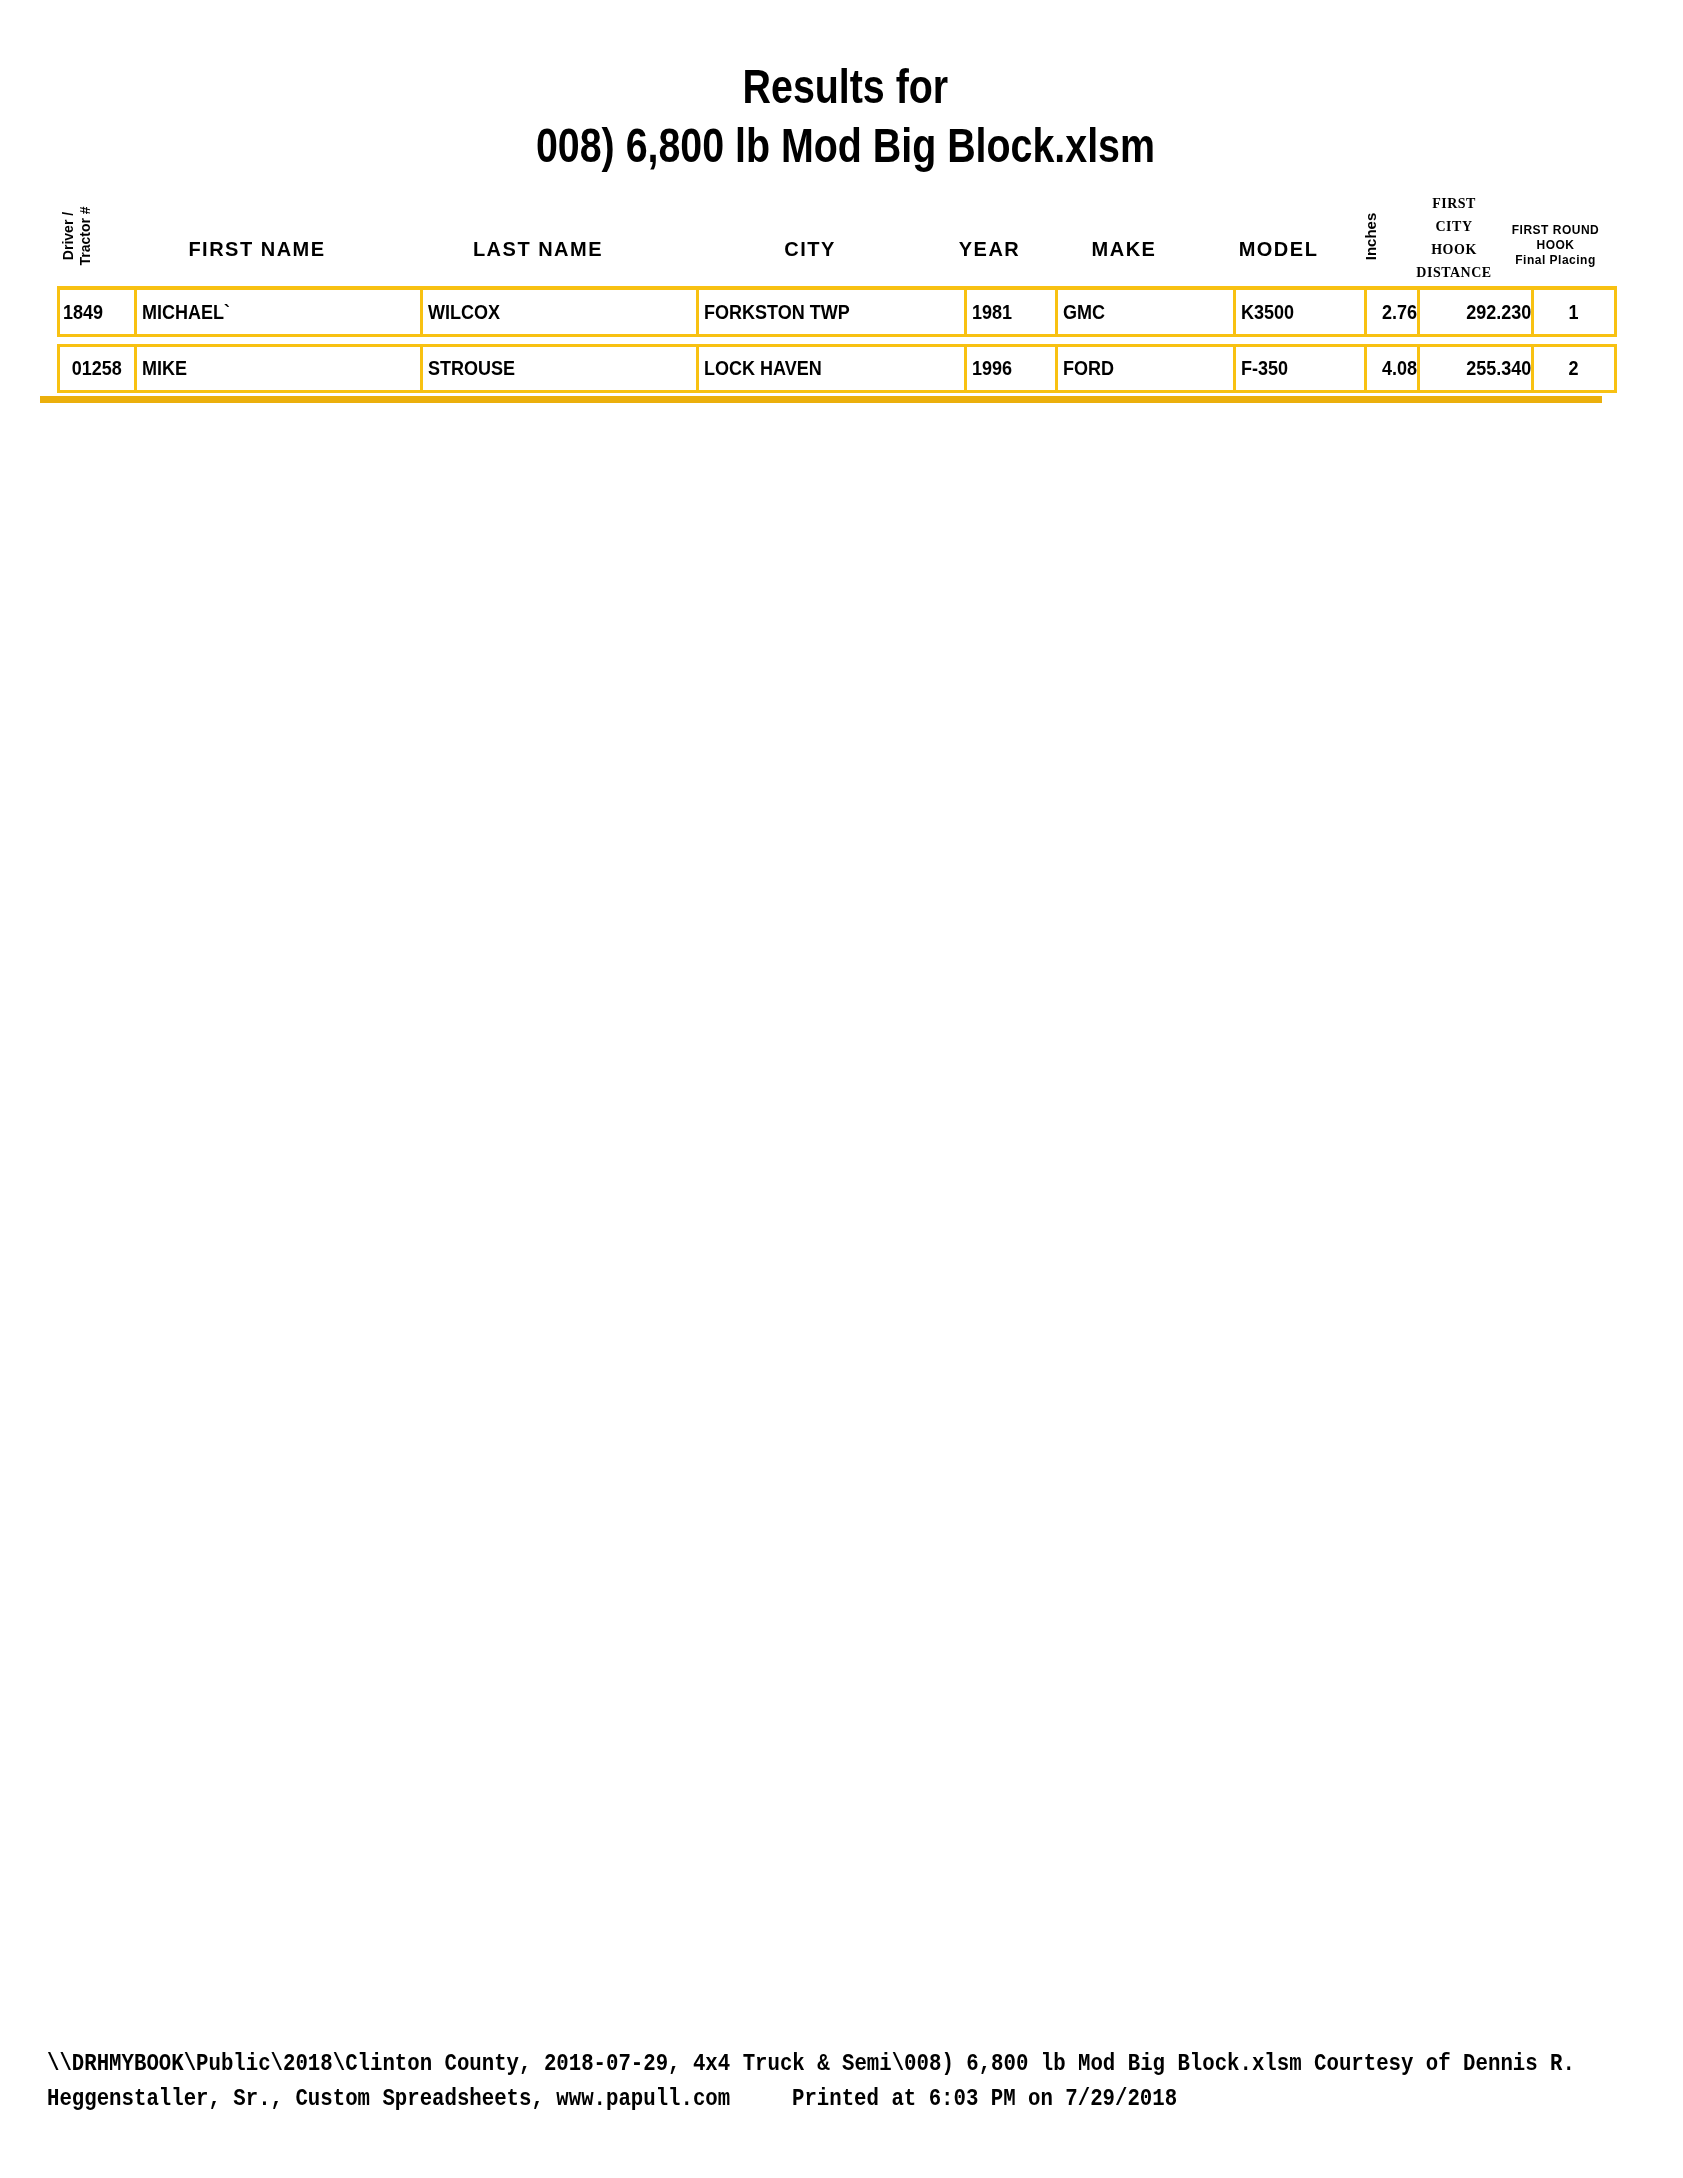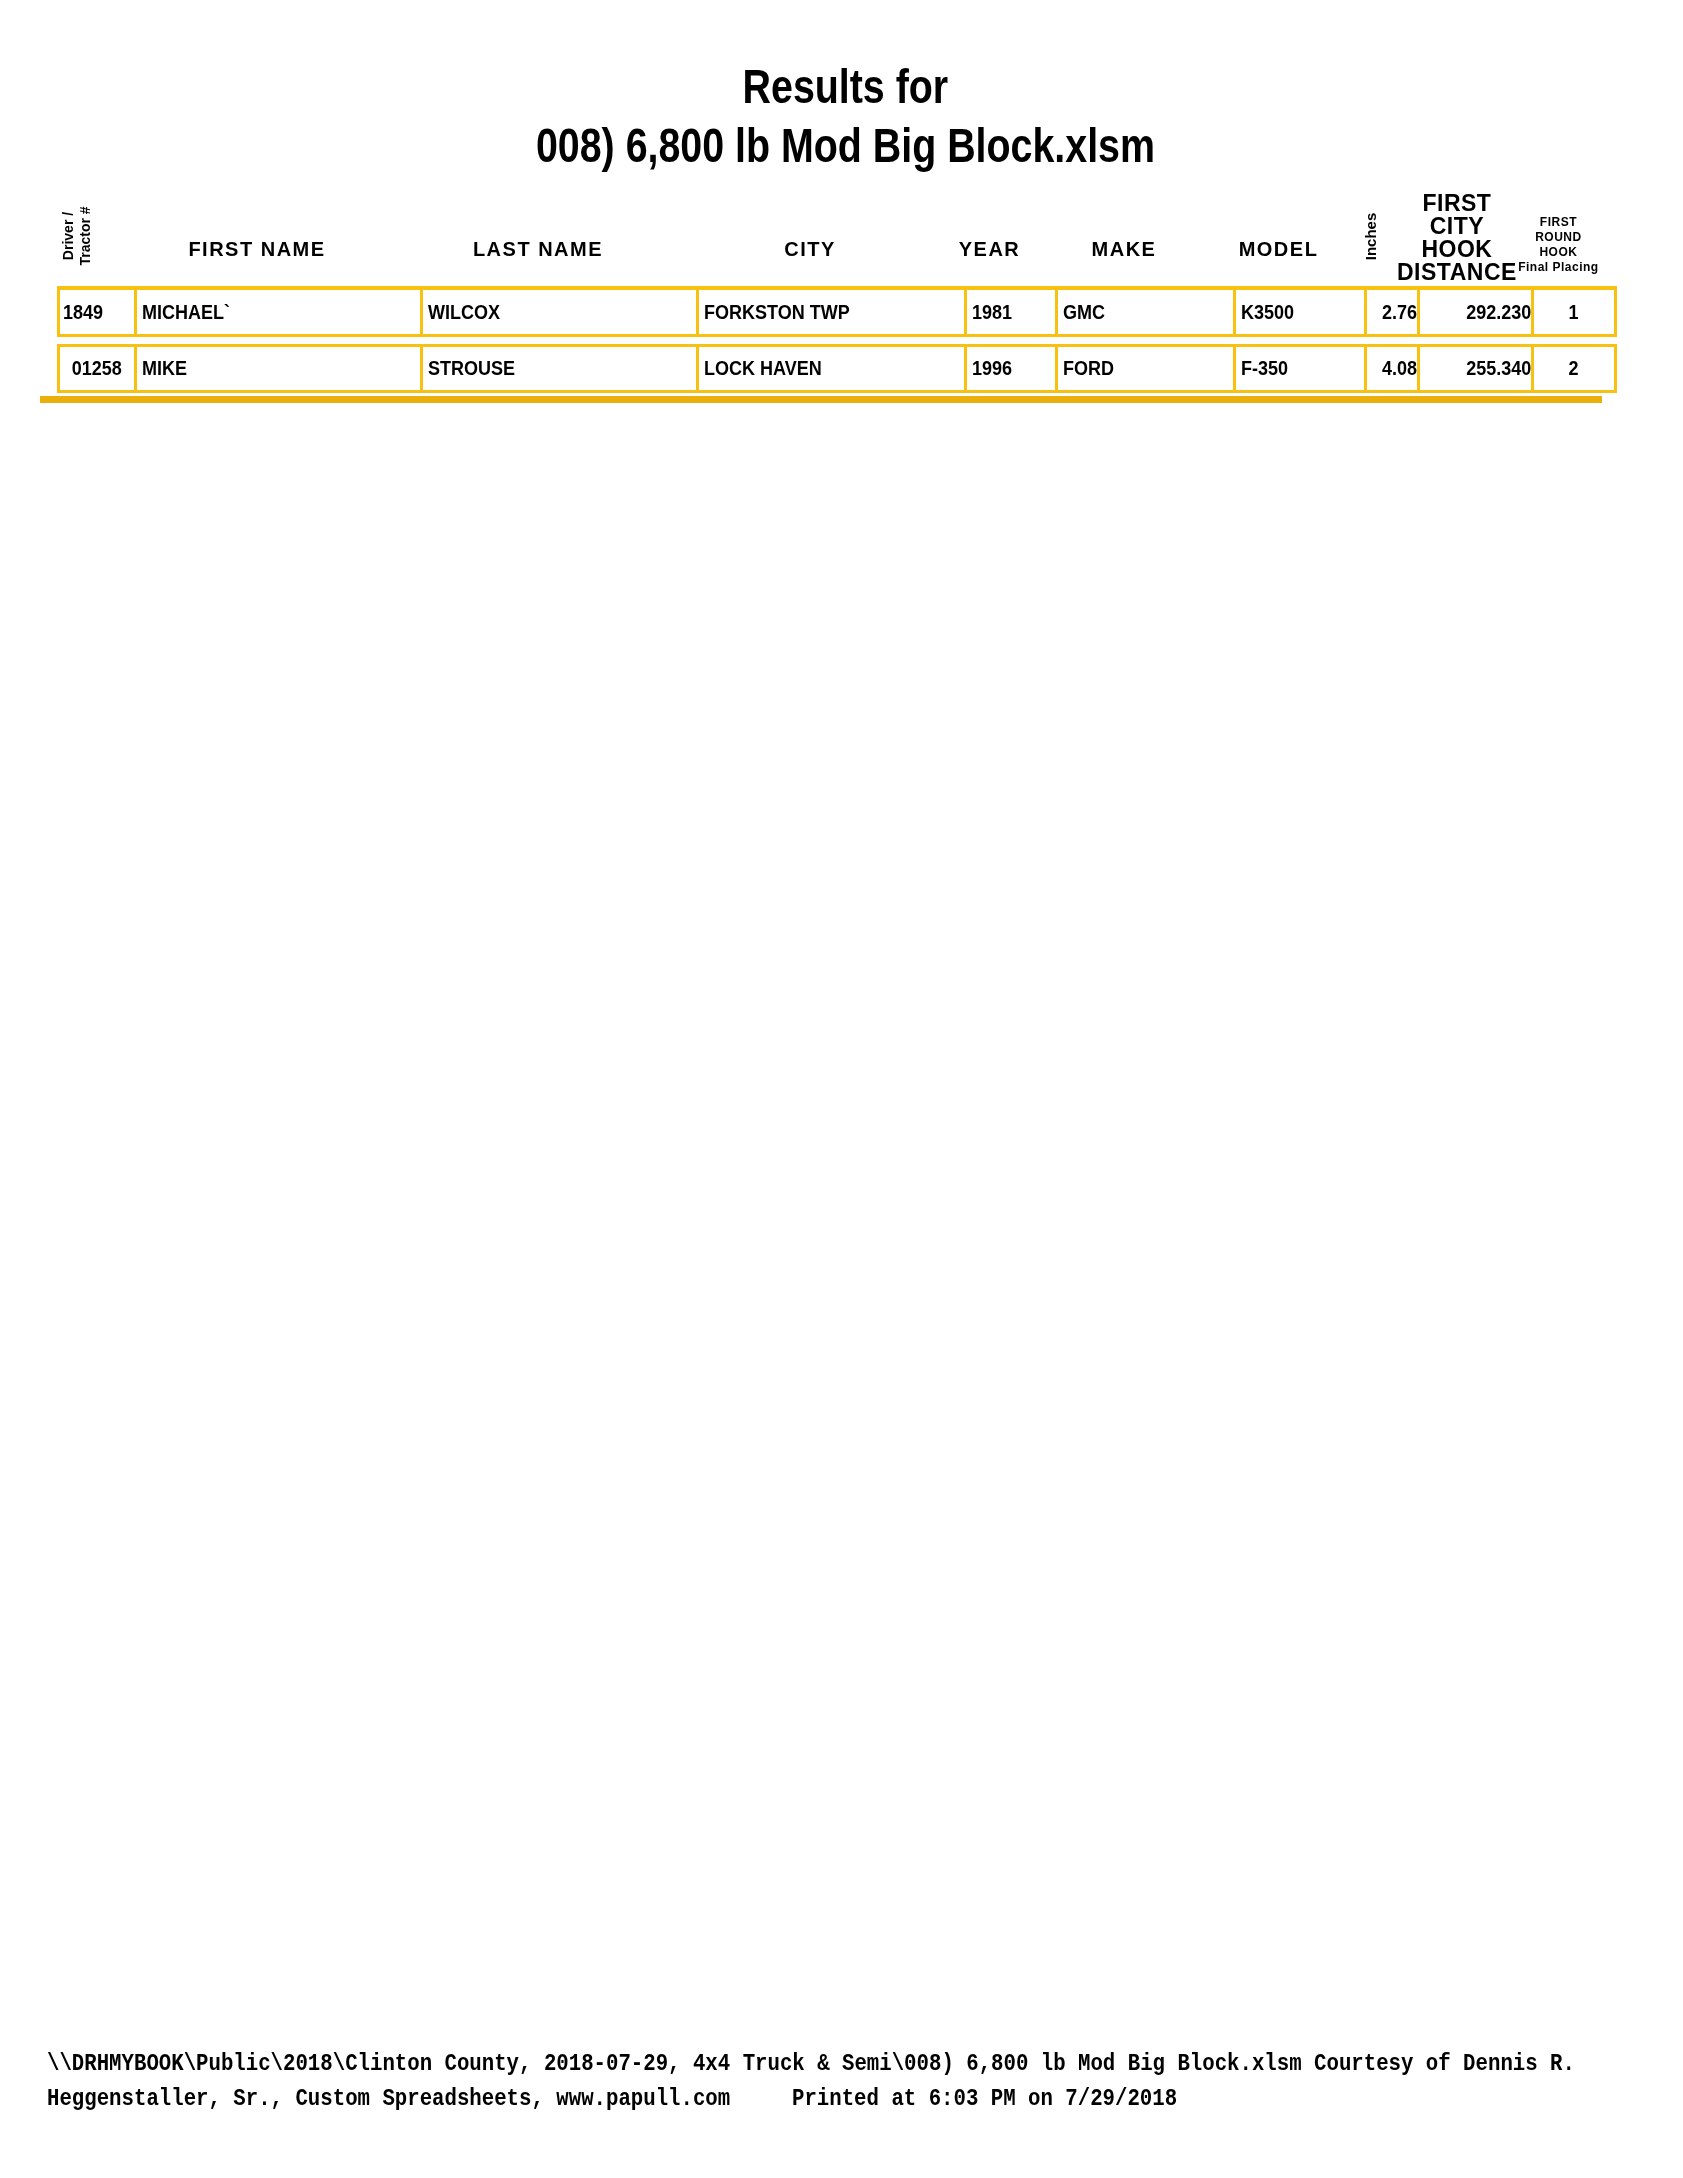--- a/index.html
+++ b/index.html
@@ -34,21 +34,21 @@
   
   .thead {
     position: absolute;
     top: 186px; left: 40px;
     width: 1560px; height: 100px;
     display: flex;
   }
   .hcell { display: flex; justify-content: center; align-items: center; text-align: center; }
   .hcell .lbl { font-size: 20px; letter-spacing: 1.5px; padding-top: 26px; white-space: nowrap; }
   .hcell.multi4 { align-items: flex-end; }
-  .hcell.multi4 .stack { font-size: 23px; line-height: 23px; letter-spacing: 0.5px; padding-bottom: 2px; }
+  .hcell.multi4 .stack { font-size: 14px; line-height: 23px; letter-spacing: 0.5px; padding-bottom: 2px; font-family: Liberation Serif, serif; }
   .hcell.multi3 .stack { font-size: 12px; line-height: 15px; letter-spacing: 0.5px; padding-top: 18px; }
   .rot { transform: rotate(-90deg); white-space: nowrap; text-align: center; }
   .rot-driver { font-size: 14px; line-height: 17px; }
   .rot-inches { font-size: 15px; }
   
   .c0 { flex: 0 0 74px; }
   .c1 { flex: 0 0 286px; }
   .c2 { flex: 0 0 276px; }
   .c3 { flex: 0 0 268px; }
   .c4 { flex: 0 0 91px; }

